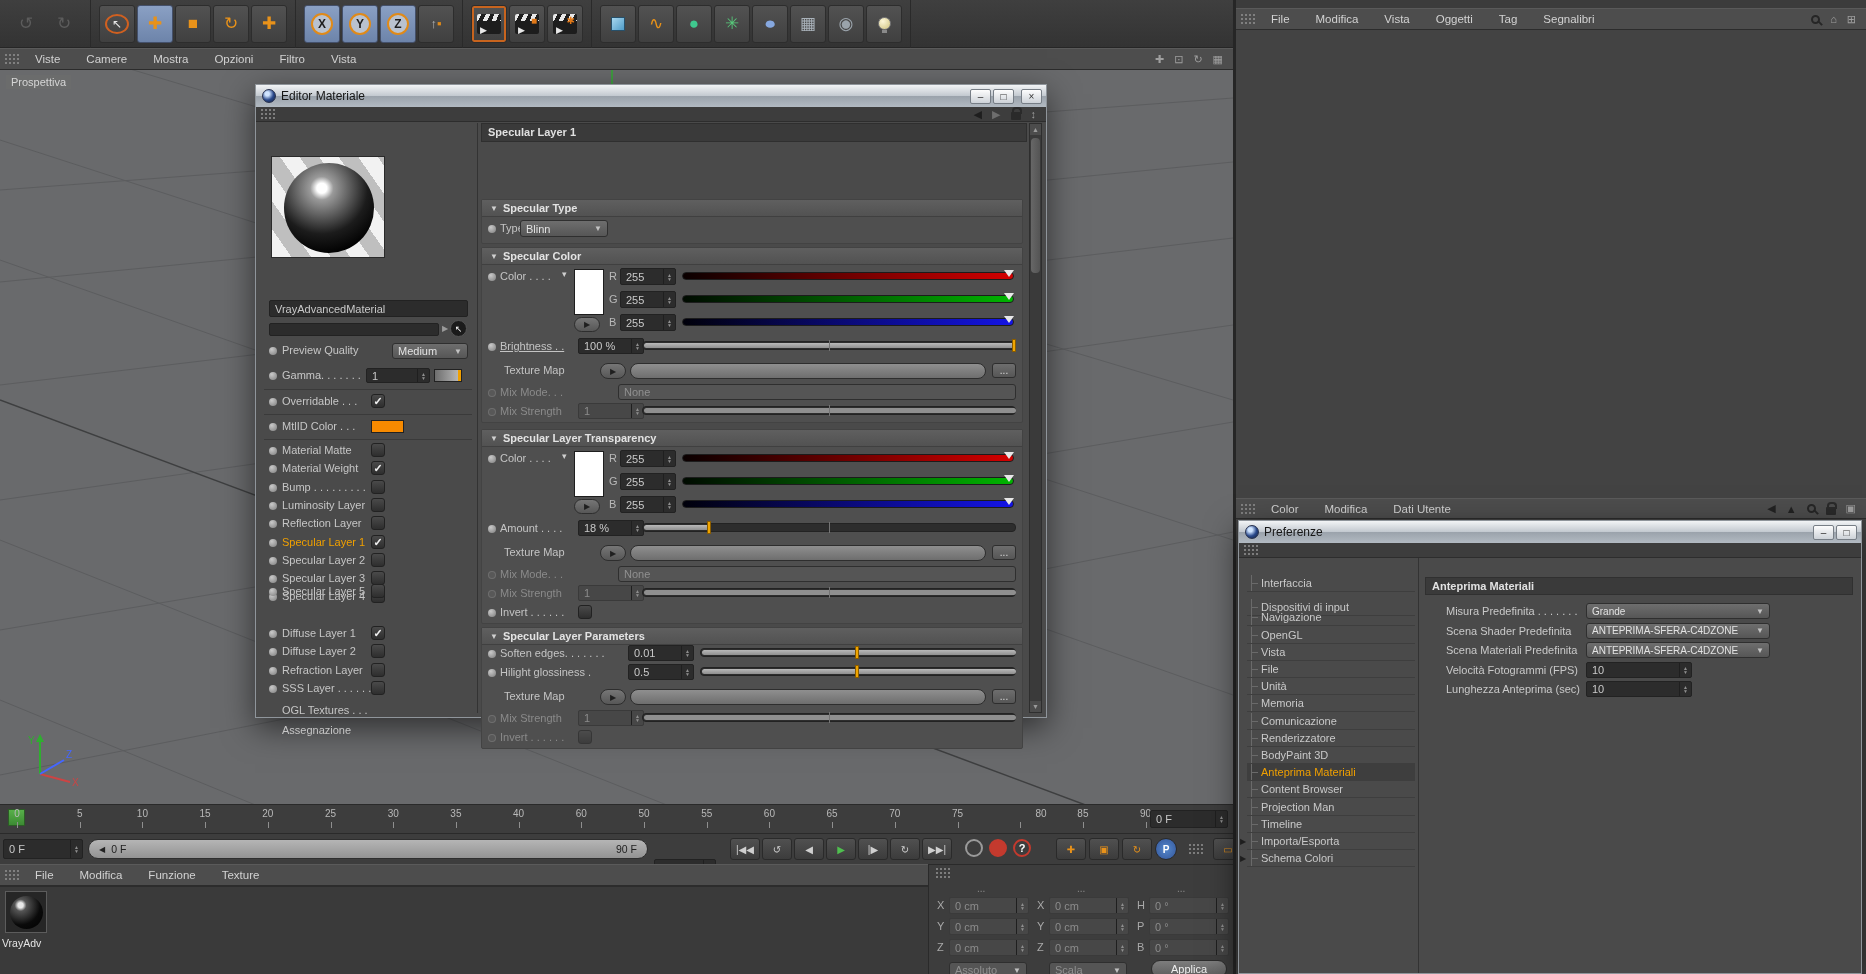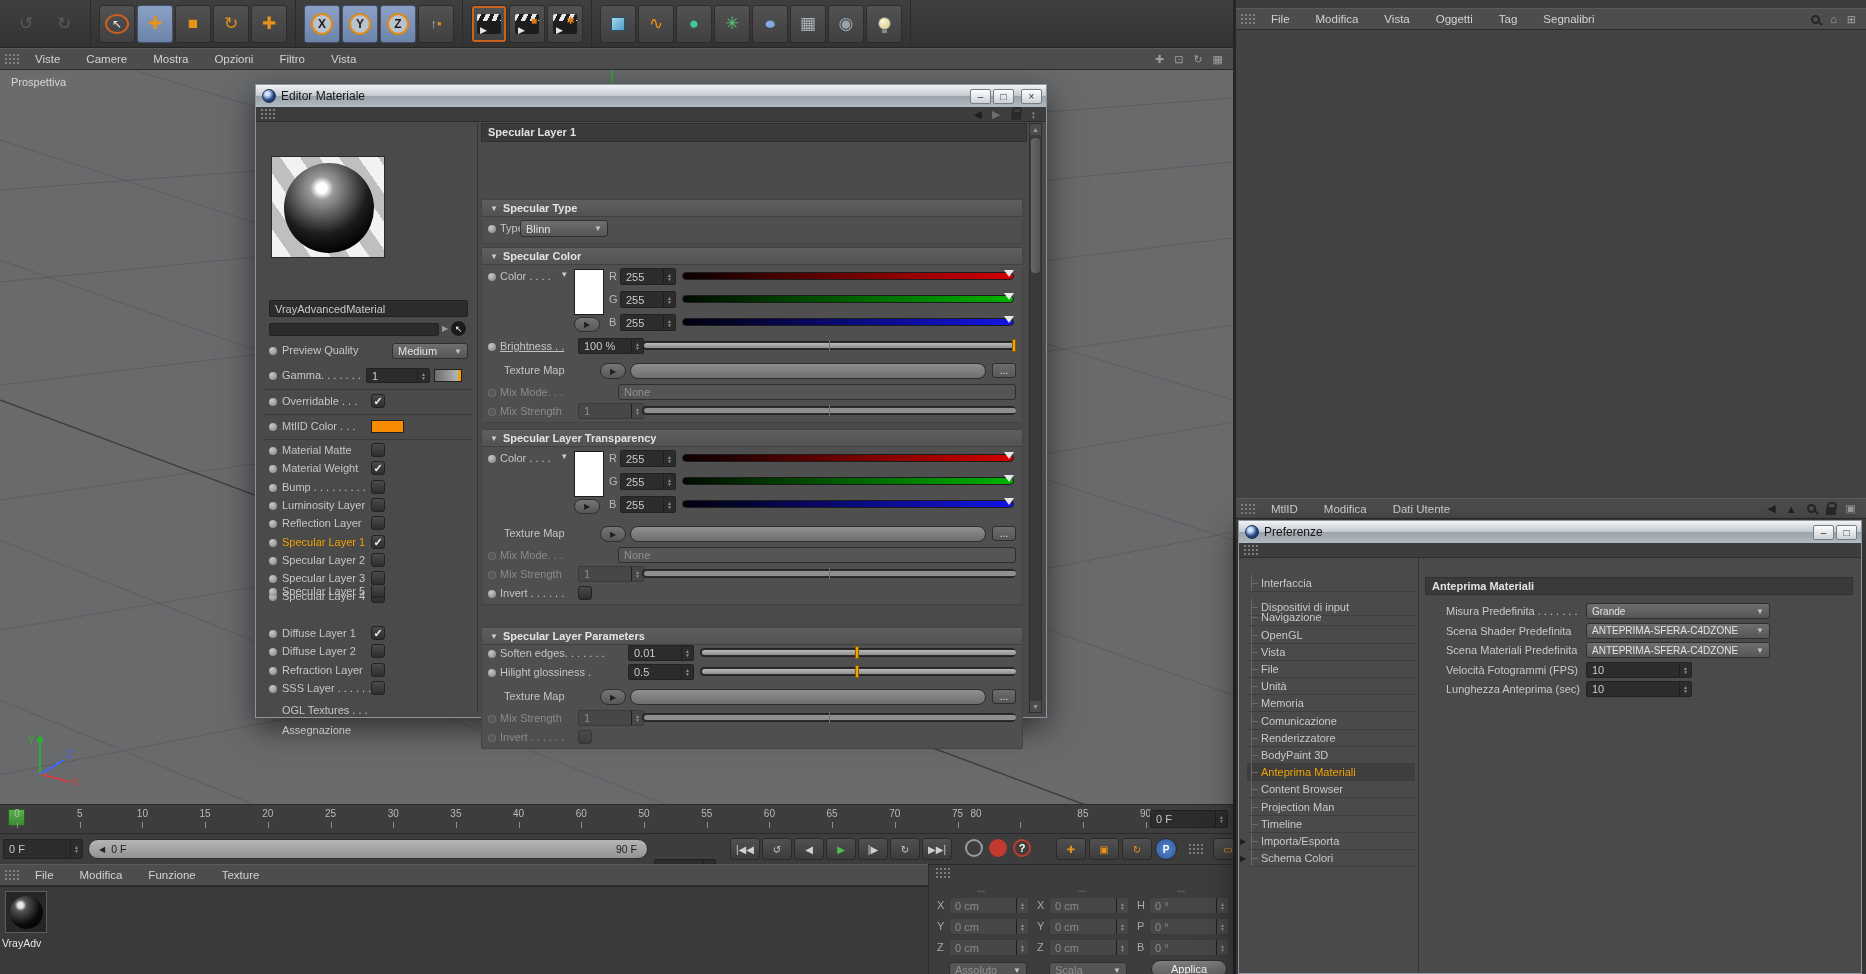--- a/index.html
+++ b/index.html
@@ -324,21 +324,21 @@
         <span class="tlnum" style="left: 706.7px;">55</span>
         <span class="tltick" style="left: 706.7px;"></span>
         <span class="tlnum" style="left: 769.4px;">60</span>
         <span class="tltick" style="left: 769.4px;"></span>
         <span class="tlnum" style="left: 832.1px;">65</span>
         <span class="tltick" style="left: 832.1px;"></span>
         <span class="tlnum" style="left: 894.8px;">70</span>
         <span class="tltick" style="left: 894.8px;"></span>
         <span class="tlnum" style="left: 957.5px;">75</span>
         <span class="tltick" style="left: 957.5px;"></span>
-        <span class="tlnum" style="left: 970px; padding-left: 12px;">80</span>
+        <span class="tlnum" style="left: 1035px; padding-left: 12px;">80</span>
         <span class="tltick" style="left: 1020.2px;"></span>
         <span class="tlnum" style="left: 1082.9px;">85</span>
         <span class="tltick" style="left: 1082.9px;"></span>
         <span class="tlnum" style="left: 1145.6px;">90</span>
         <span class="tltick" style="left: 1145.6px;"></span>
       </div>
     <div class="field abs" style="left:1150px;top:5px;width:78px;height:18px;">
       <span>0 F</span>
         <span class="spin">▲<br>▼</span>
     </div>
@@ -477,21 +477,21 @@
       <span class="mini-mag"></span>
       <span class="g">⌂</span>
       <span class="g">⊞</span>
     </div>
   </div>
   <div id="om-body" class="abs"></div>
 
   <div class="abs menubar" style="left:1236px;top:498px;width:630px;height:21px;">
     <div class="grip"></div>
     <div id="am-menu" style="display:flex;">
-        <div class="menu-item">MtlID</div>
+        <div class="menu-item">Color</div>
         <div class="menu-item">Modifica</div>
         <div class="menu-item">Dati Utente</div>
       </div>
     <div class="bar-icons">
       <span class="g" style="color:#222">◀</span>
       <span class="g" style="color:#222">▲</span>
       <span class="mini-mag"></span>
       <span class="mini-lock"></span>
       <span class="g">▣</span>
     </div>
@@ -894,20 +894,33 @@
               </div>
               <span class="chletter" style="position: absolute; left: 127px; top: 48px;">B</span>
               <div class="field" style="position: absolute; left: 138px; top: 46px; width: 56px; height: 17px;">
                 <span>255</span>
                 <span class="spin">▲<br>▼</span>
               </div>
               <div class="gslider" style="position: absolute; left: 200px; top: 50px; width: 332px; background: linear-gradient(90deg, rgb(0, 0, 10), rgb(20, 20, 230));">
                 <div class="knob"></div>
               </div>
             </div>
+            <div class="prow">
+              <span class="dot"></span>
+              <span class="rowlabel" style="left: 18px;">Amount . . . .</span>
+              <div class="field" style="position: absolute; left: 96px; top: 0px; width: 66px; height: 16px;">
+                <span>18 %</span>
+                <span class="spin">▲<br>▼</span>
+              </div>
+              <div class="slider" style="position: absolute; left: 160px; top: 3px; width: 374px;">
+                <div class="fill" style="width: 18%;"></div>
+                <div class="tick"></div>
+                <div class="handle" style="left: calc(18% - 3px);"></div>
+              </div>
+            </div>
             <div class="prow" style="height: 22px; margin-top: 5px;">
               <span class="rowlabel" style="left: 22px;">Texture Map</span>
               <div class="pillbtn" style="position: absolute; left: 118px; top: 1px; width: 26px; height: 16px;">▶</div>
               <div class="texfield" style="position: absolute; left: 148px; top: 1px; width: 356px; height: 16px;"></div>
               <div class="dotsbtn" style="position: absolute; left: 510px; top: 1px; width: 24px; height: 15px;">...</div>
             </div>
             <div class="prow">
               <span class="dot off"></span>
               <span class="rowlabel dis" style="left: 18px;">Mix Mode. . .</span>
               <div class="dropdown disabled" style="position: absolute; left: 136px; top: 0px; width: 398px; height: 16px;">

